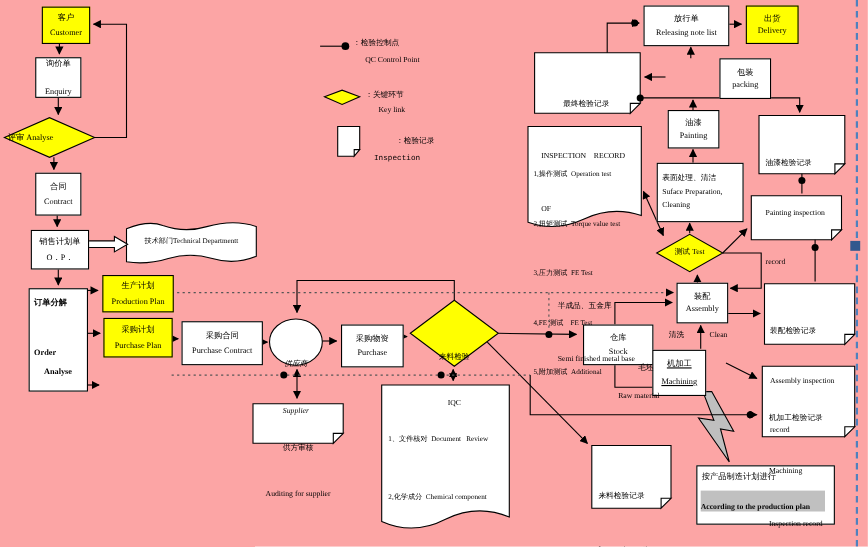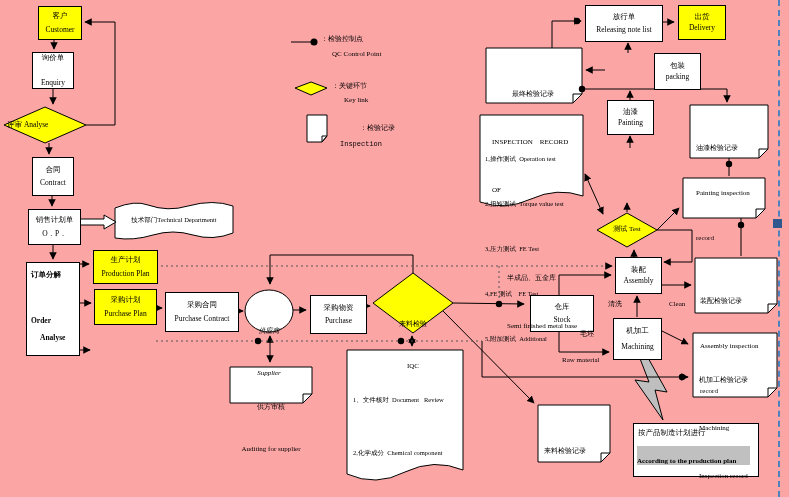--- a/index.html
+++ b/index.html
@@ -158,23 +158,28 @@
     <span>Purchase</span>
   </div>
   <div class="box" style="left:530px;top:295px;width:62px;height:35px;">
     <span>仓库</span>
     <span>Stock</span>
   </div>
   <div class="box" style="left:615px;top:257px;width:45px;height:35px;gap:3px;">
     <span>装配</span>
     <span>Assembly</span>
   </div>
-  <div class="box" style="left:613px;top:318px;width:47px;height:40px;gap:8px;">
+  <div class="box" style="left:593px;top:318px;width:47px;height:40px;gap:8px;text-decoration:underline;">
     <span>机加工</span>
     <span>Machining</span>
+  </div>
+  <div class="box small" style="left:597px;top:148px;width:73px;height:52px;align-items:flex-start;padding-left:4px;gap:4px;text-align:left;">
+    <span>表面处理、清洁</span>
+    <span>Suface Preparation,</span>
+    <span>Cleaning</span>
   </div>
   <div class="box" style="left:607px;top:100px;width:45px;height:33px;gap:3px;">
     <span>油漆</span>
     <span>Painting</span>
   </div>
   <div class="box" style="left:607px;top:53px;width:45px;height:35px;gap:3px;margin-left:47px;">
     <span>包装</span>
     <span>packing</span>
   </div>
   <div class="box" style="left:585px;top:5px;width:76px;height:35px;gap:4px;">
@@ -248,21 +253,21 @@
     <div>来料检验记录</div>
     <div>Income inspection</div>
     
   </div>
 
   <div class="t small" style="left:507px;top:238px;line-height:16px;">
     <div>半成品、五金库</div>
     <div>Semi finished metal base</div>
   </div>
   <div class="t small" style="left:608px;top:300px;">清洗</div>
-  <div class="t small" style="left:645px;top:300px;margin-left:24px;">Clean</div>
+  <div class="t small" style="left:645px;top:300px;">Clean</div>
   <div class="t small" style="left:580px;top:330px;">毛坯</div>
   <div class="t small" style="left:562px;top:356px;">Raw material</div>
 
   <div class="t small" style="left:321px;top:35px;">：检验控制点</div>
   <div class="t small" style="left:332px;top:50px;">QC Control Point</div>
   <div class="t small" style="left:332px;top:82px;">：关键环节</div>
   <div class="t small" style="left:344px;top:96px;">Key link</div>
   <div class="t small" style="left:331px;top:124px;margin-left:29px;">：检验记录</div>
   <div class="t small" style="left:340px;top:140px;font-family:Liberation Mono, monospace;">Inspection</div>
 

